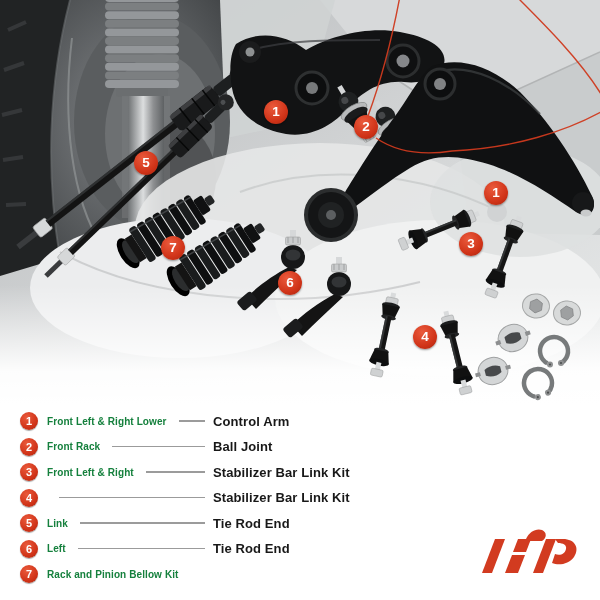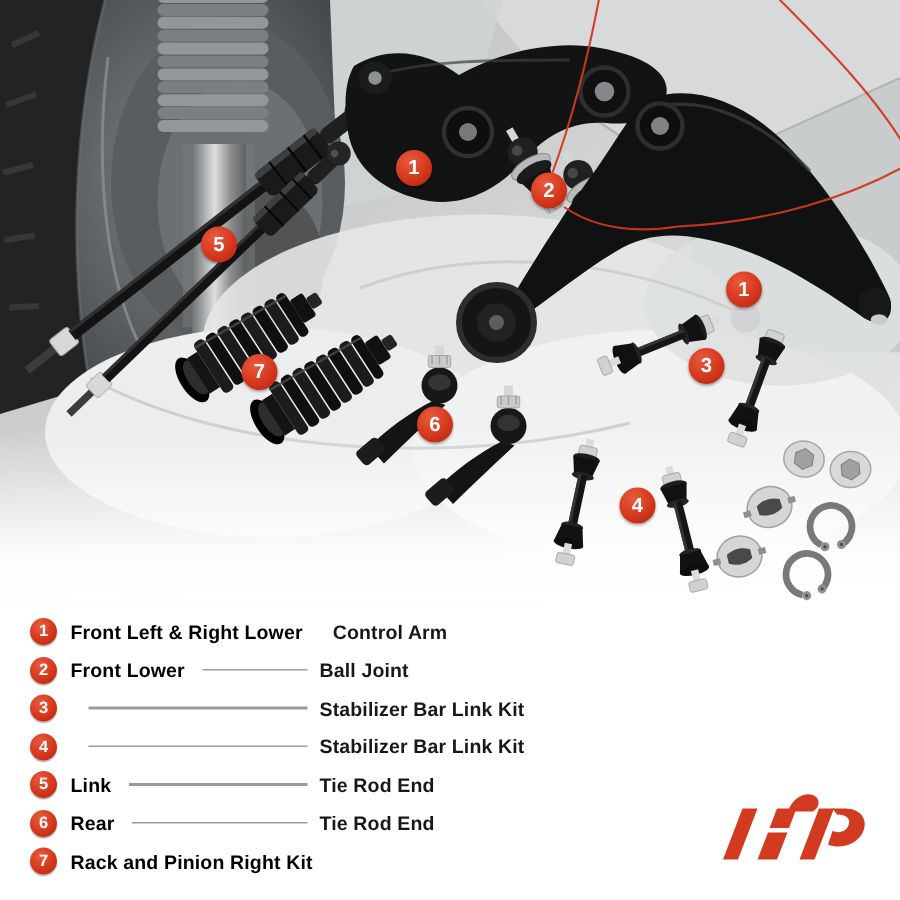--- a/index.html
+++ b/index.html
@@ -13,21 +13,21 @@
       color:#fff;font-weight:700;font-size:13.5px;line-height:24px;text-align:center;
       box-shadow:0 1px 2px rgba(0,0,0,.4);}
   
   .legend{position:absolute;left:0;top:405px;width:600px;height:195px;background:#fff;
           box-sizing:border-box;padding:7px 0 0 20px;display:flex;flex-direction:column;gap:7.5px;}
   .lrow{display:flex;align-items:center;height:18px;}
   .badge{flex:0 0 18px;width:18px;height:18px;border-radius:50%;
          background:radial-gradient(circle at 38% 30%, #ea5a3c 0%, #d03318 62%, #a5250e 100%);
          color:#fff;font-weight:700;font-size:11px;line-height:18px;text-align:center;
          margin-right:9px;box-shadow:0 1px 1px rgba(0,0,0,.35);}
-  .llabel{font-weight:700;font-size:13px;color:#000000;white-space:nowrap;letter-spacing:.1px;}
+  .llabel{font-weight:700;font-size:10px;color:#15803d;white-space:nowrap;letter-spacing:.1px;}
   .lline{flex:1;height:1.5px;background:#9b9b9b;margin:0 8px 0 12px;align-self:center;}
   .rlabel{flex:0 0 387px;font-weight:700;font-size:13px;color:#181818;white-space:nowrap;letter-spacing:.1px;}
   .lrow.no-line .lline{visibility:hidden;}
   .brand{position:absolute;right:14px;bottom:16px;width:112px;height:58px;}
 </style>
 </head>
 <body>
 
 <div class="screen">
 
@@ -255,49 +255,50 @@
 
   <div class="legend">
     <div class="lrow">
       <span class="badge">1</span>
       <span class="llabel">Front Left &amp; Right Lower</span>
       <span class="lline"></span>
       <span class="rlabel">Control Arm</span>
     </div>
     <div class="lrow">
       <span class="badge">2</span>
-      <span class="llabel">Front Lower</span>
+      <span class="llabel">Front Rack</span>
       <span class="lline"></span>
       <span class="rlabel">Ball Joint</span>
     </div>
     <div class="lrow">
       <span class="badge">3</span>
+      <span class="llabel">Front Left &amp; Right</span>
       <span class="lline"></span>
       <span class="rlabel">Stabilizer Bar Link Kit</span>
     </div>
     <div class="lrow">
       <span class="badge">4</span>
       <span class="lline"></span>
       <span class="rlabel">Stabilizer Bar Link Kit</span>
     </div>
     <div class="lrow">
       <span class="badge">5</span>
       <span class="llabel">Link</span>
       <span class="lline"></span>
       <span class="rlabel">Tie Rod End</span>
     </div>
     <div class="lrow">
       <span class="badge">6</span>
-      <span class="llabel">Rear</span>
+      <span class="llabel">Left</span>
       <span class="lline"></span>
       <span class="rlabel">Tie Rod End</span>
     </div>
     <div class="lrow no-line">
       <span class="badge">7</span>
-      <span class="llabel">Rack and Pinion Right Kit</span>
+      <span class="llabel">Rack and Pinion Bellow Kit</span>
       <span class="lline"></span>
       <span class="rlabel"></span>
     </div>
   </div>
 
   <div class="brand">
     <svg viewBox="0 0 112 56" width="112" height="56">
       <g fill="#d23b20">
         <path d="M8,47 L21,13 L31,13 L18,47 Z"></path>
         <path d="M31,47 L38,29 L51,29 L44,47 Z"></path>

